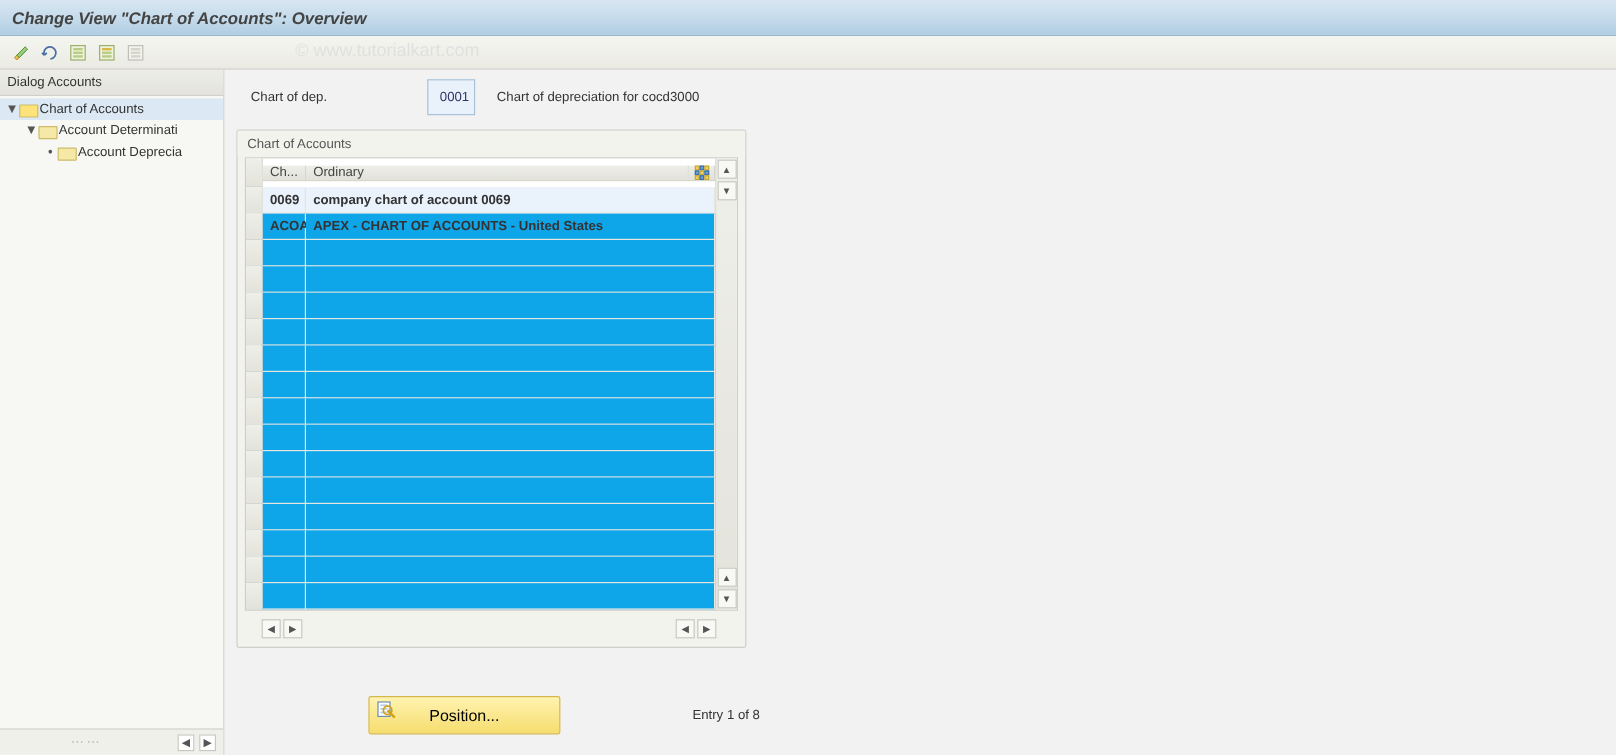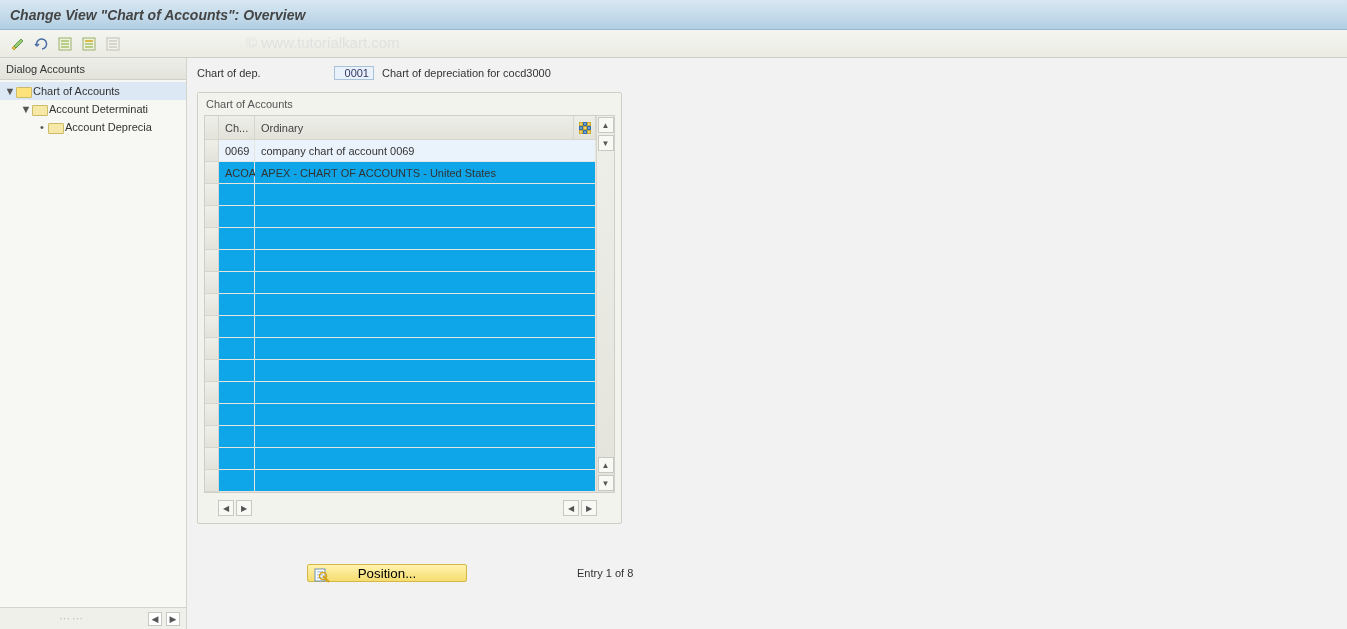--- a/index.html
+++ b/index.html
@@ -46,65 +46,65 @@
   .folder-icon.open::before { background:#fde37a; }
   .panel-footer {
     height:22px; border-top:1px solid #d4d4cc; background:#f0f0ea;
     display:flex; align-items:center; justify-content:flex-end; gap:4px; padding-right:6px;
   }
   .panel-grip { flex:1; display:flex; align-items:center; justify-content:center; color:#bbb; letter-spacing:2px; }
   .arrow-btn { width:14px; height:14px; border:1px solid #c8c8c2; background:#fff; display:flex; align-items:center; justify-content:center; cursor:pointer; font-size:9px; color:#555; }
 
   
   .right-panel { flex:1; padding:8px 10px; position:relative; }
-  .field-row { display:flex; align-items:center; gap:2px; margin-bottom:12px; }
+  .field-row { display:flex; align-items:center; gap:12px; margin-bottom:12px;margin-left:12px; }
   .field-label { width:135px; }
   .field-input {
-    width:40px; height:14px; border:1px solid #a9c2d9; background:#e9f2fb; text-align:right; padding:0 4px;
+    width:40px; height:30px; border:1px solid #a9c2d9; background:#e9f2fb; text-align:right; padding:0 4px;
     font-family:inherit; font-size:11px; color:#336;
   }
   .field-text { padding-left:6px; }
 
   
   .table-group { width:425px; border:1px solid #cfcfc9; background:#f3f3ee; border-radius:2px; box-shadow:0 1px 0 #e6e6e0 inset; }
   .group-title { height:22px; padding:0 8px; display:flex; align-items:center; background:#f3f3ee; color:#555; }
   .grid-wrap { margin:0 6px 6px 6px; border:1px solid #cfcfc9; background:#fff; display:flex; }
   .row-headers { width:14px; display:flex; flex-direction:column; }
   .row-header-cell { height:22px; background:linear-gradient(#efefe9,#e3e3dc); border-bottom:1px solid #d6d6cf; border-right:1px solid #d6d6cf; }
   .row-header-cell.top { height:24px; }
   .grid-body { flex:1; display:flex; flex-direction:column; }
-  .col-headers { display:flex; height:24px; }
+  .col-headers { display:flex; height:24px;align-items:center; }
   .col-header {
     background:linear-gradient(#eeeee8,#e2e2db); border-right:1px solid #d6d6cf; border-bottom:1px solid #d6d6cf;
     display:flex; align-items:center; padding:0 6px; color:#444;
   }
   .col-ch { width:36px; }
   .col-desc { flex:1; }
   .col-cfg { width:22px; justify-content:center; padding:0; }
   .cfg-icon { width:12px;height:12px;display:grid;grid-template-columns:repeat(3,4px);grid-template-rows:repeat(3,4px);}
   .cfg-icon span{background:#6aa0d8;border:0.5px solid #3a6fa5;}
   .cfg-icon span:nth-child(odd){background:#f3d26b;border-color:#c9a832;}
   .grid-rows { position:relative; }
-  .grid-row { display:flex; height:22px; }
+  .grid-row { display:flex; height:22px;font-weight:bold; }
   .cell { border-right:1px solid #e6e6df; border-bottom:1px solid #e6e6df; display:flex; align-items:center; padding:0 6px; background:#0ea5e9; }
   .grid-row.sel .cell { background:#eaf2fb; }
   .cell.ch { width:36px; }
   .cell.desc { flex:1; }
   .vscroll { width:18px; background:linear-gradient(#efefe9,#e3e3dc); border-left:1px solid #d6d6cf; display:flex; flex-direction:column; align-items:center; }
   .vbtn { width:16px; height:16px; margin:1px 0; background:#f8f8f4; border:1px solid #c8c8c2; display:flex; align-items:center; justify-content:center; font-size:8px; color:#555; cursor:pointer;}
   .vtrack { flex:1; }
 
   .hscroll-row { display:flex; height:18px; margin:0 6px 6px 6px; }
   .hscroll-seg { display:flex; align-items:center; gap:2px; }
   .hscroll-gap { flex:1; }
 
   
   .bottom-row { display:flex; align-items:center; margin-top:40px; margin-left:110px; gap:110px; }
   .position-btn {
-    height:18px; width:160px; display:flex; align-items:center; gap:6px; padding:0 6px;
+    height:32px; width:160px; display:flex; align-items:center; gap:6px; padding:0 6px;
     background:linear-gradient(#fff3b0,#f6dd6f); border:1px solid #d4b84a; border-radius:2px; cursor:pointer;
     justify-content:center; position:relative;
   }
   .position-btn .picon { position:absolute; left:6px; top:2px; }
   .entry-text { color:#333; }
 
   svg { display:block; }
 </style>
 </head>
 <body>

